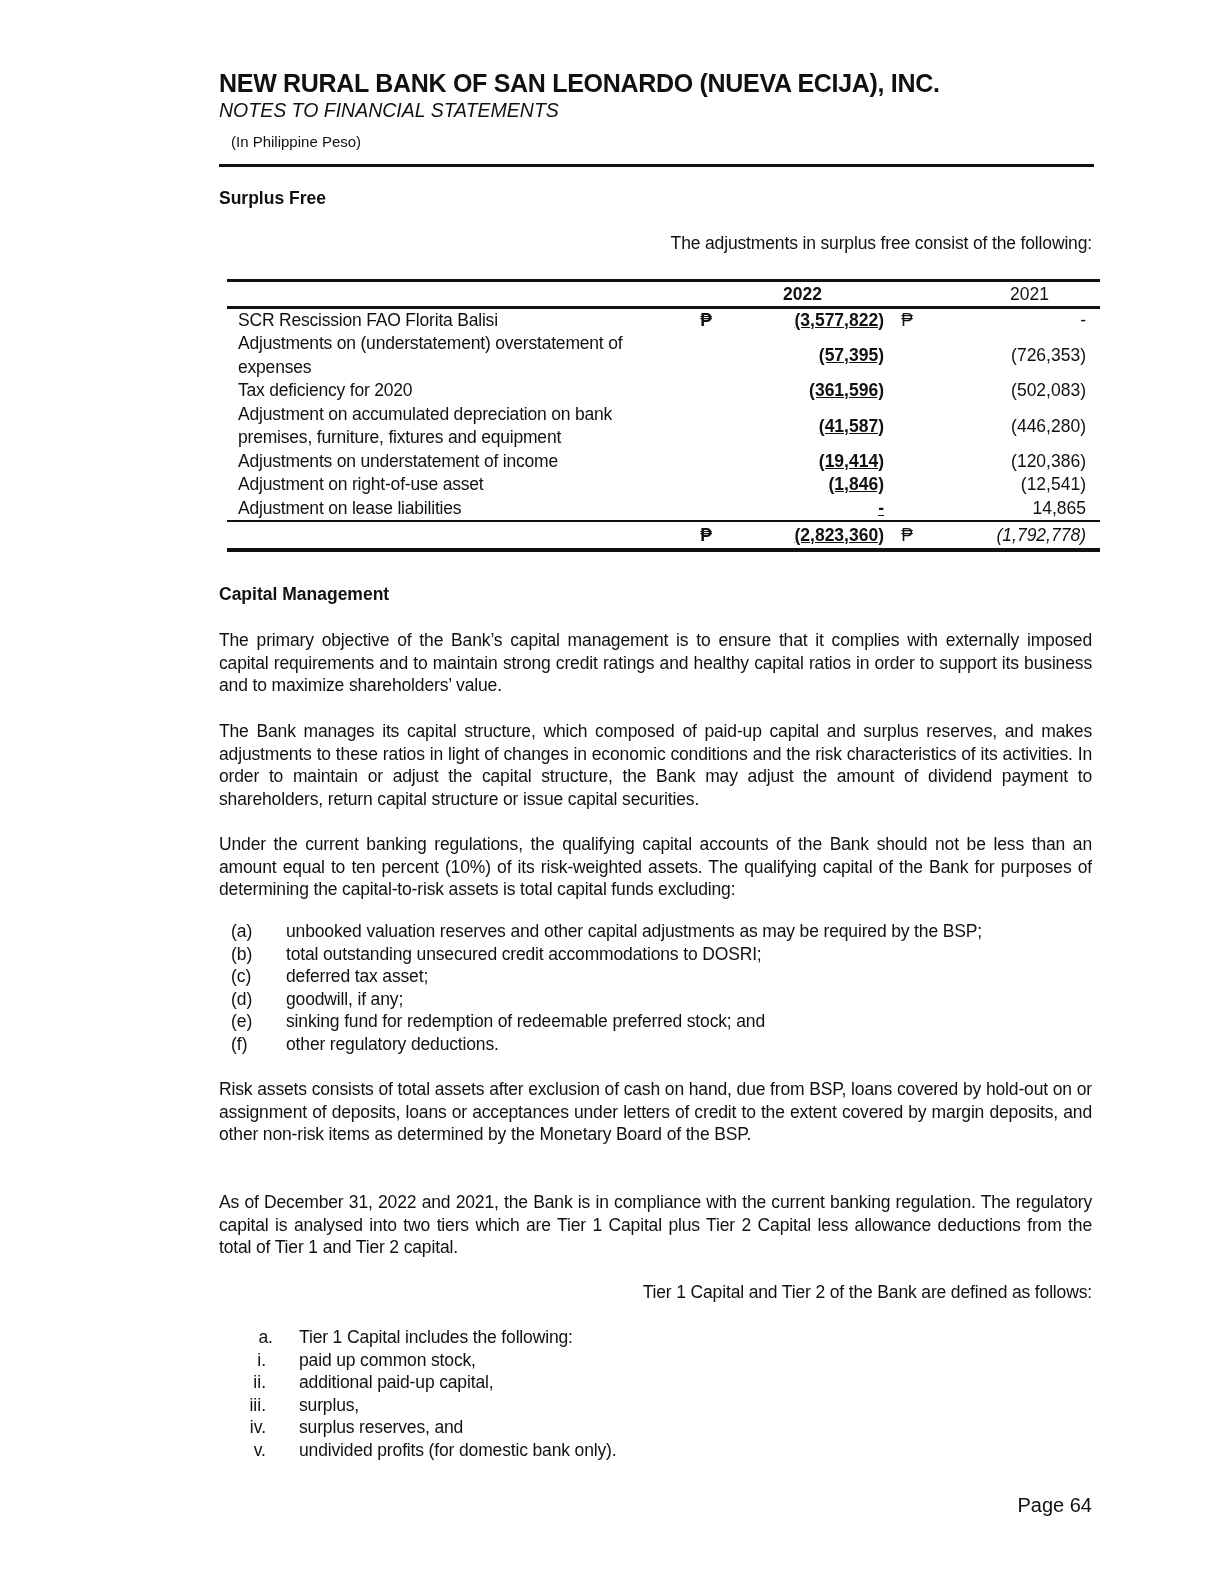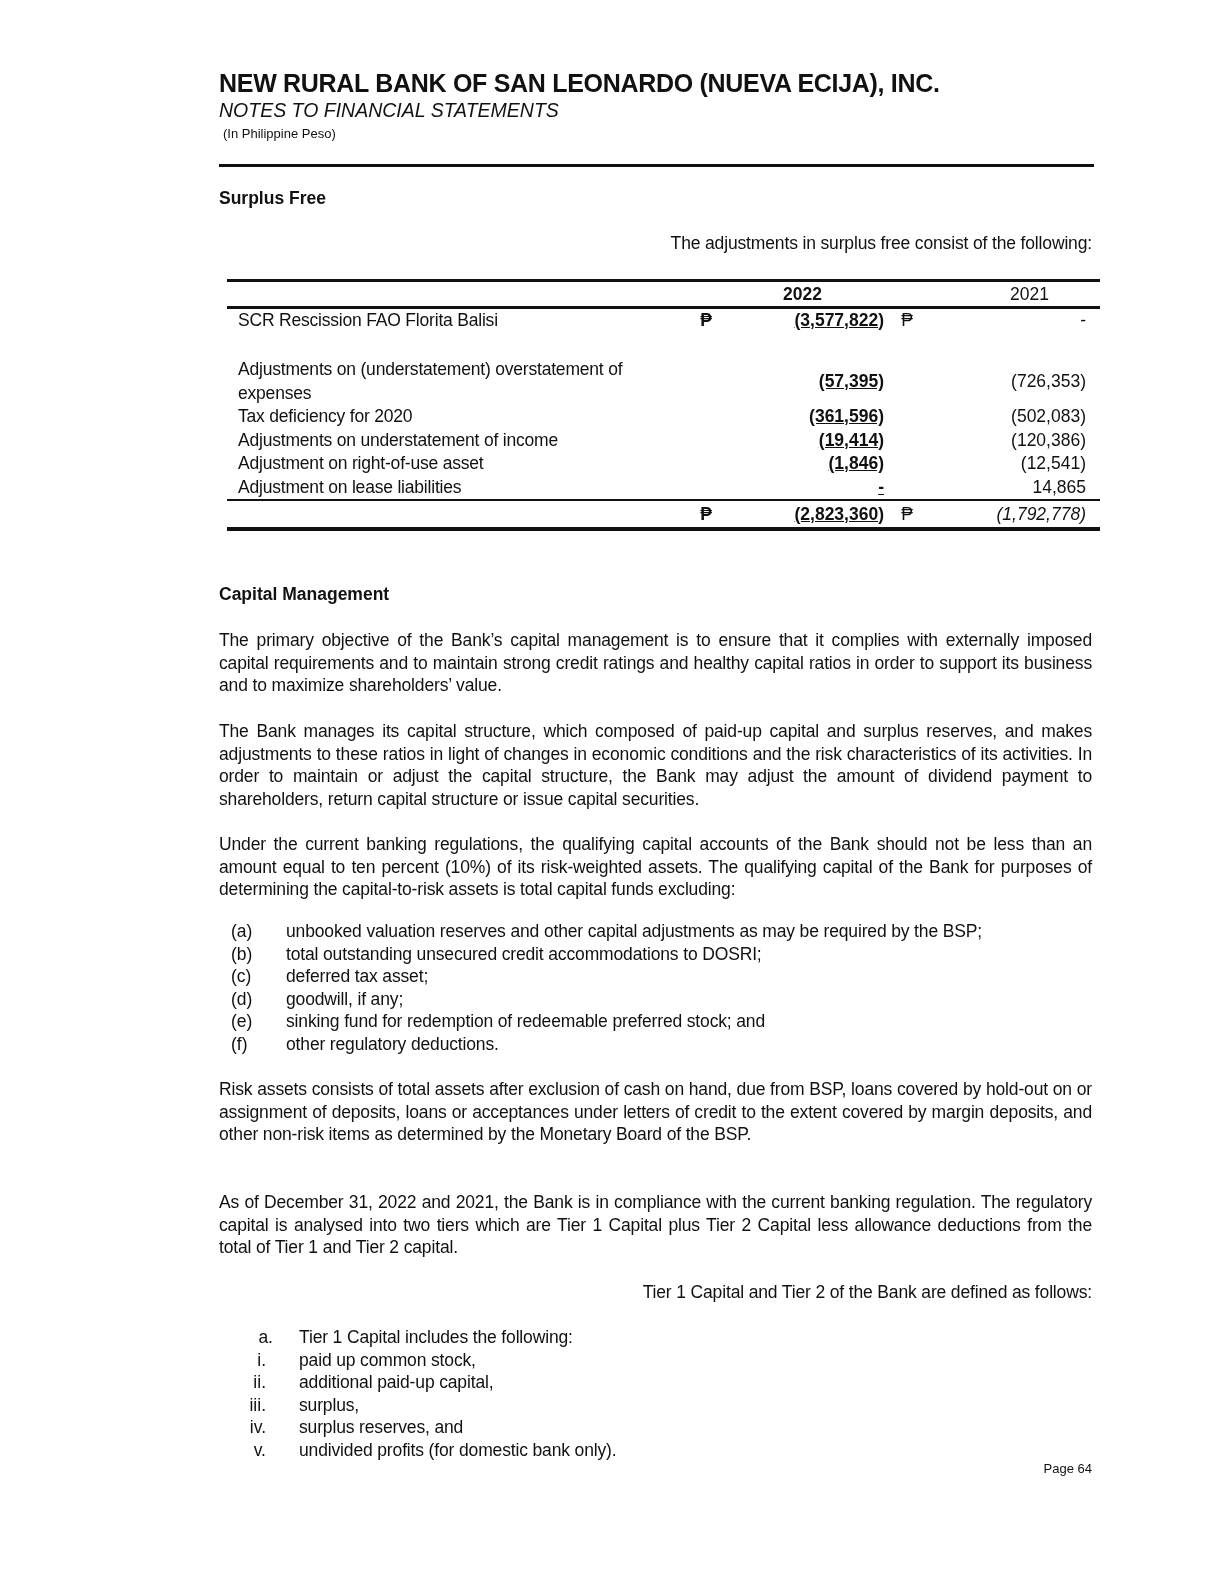--- a/index.html
+++ b/index.html
@@ -33,23 +33,23 @@
     line-height: 24px;
     margin: 0;
     font-style: italic;
   }
   .hdr-date {
     font-size: 17.5px;
     line-height: 22px;
     margin: 0;
   }
   .hdr-unit {
-    font-size: 13px;
+    font-size: 15px;
     line-height: 15px;
-    margin: 4px;
+    margin: 12px;
   }
   .hdr-rule {
     position: absolute;
     left: 0;
     top: 96px;
     width: 875px;
     height: 3px;
     background: #111;
   }
   .section-title {
@@ -76,21 +76,21 @@
     top: 211px;
     width: 873px;
     font-size: 17.5px;
   }
   .tbl .rule-thick { height: 3px; background: #111; }
   .tbl .rule-thin { height: 1.5px; background: #111; }
   .tbl .row {
     position: relative;
     height: 23.5px;
   }
-  .tbl .row.tall { height: 47px; margin-top: 26px; }
+  .tbl .row.tall { height: 47px; }
   .tbl .lbl {
     position: absolute;
     left: 11px;
     top: 0;
     width: 440px;
     line-height: 23.5px;
     letter-spacing: -0.2px;
   }
   .tbl .row.tall .lbl { line-height: 23.5px; }
   .tbl .peso {
@@ -152,22 +152,22 @@
     font-size: 17.5px;
     line-height: 22.6px;
   }
   .rlist .item { position: relative; height: 22.6px; }
   .rlist .mk { position: absolute; right: calc(100% - 60px); text-align: right; width: 60px; left: 0; }
   .rlist .tx { position: absolute; left: 80px; white-space: nowrap; letter-spacing: -0.15px; }
 
   .page-num {
     position: absolute;
     right: 132px;
-    top: 1461px;
-    font-size: 13px;
+    top: 1494px;
+    font-size: 20px;
   }
 </style>
 </head>
 <body>
 
 <div class="page">
 
   <div>
     <p class="hdr-company">NEW RURAL BANK OF SAN LEONARDO (NUEVA ECIJA), INC.</p>
     <p class="hdr-sub">NOTES TO FINANCIAL STATEMENTS</p>
@@ -196,20 +196,25 @@
     <div class="row tall">
       <span class="lbl" style="width:430px;">Adjustments on (understatement) overstatement of expenses</span>
       <span class="v22">(57,395)</span>
       <span class="v21">(726,353)</span>
     </div>
     <div class="row">
       <span class="lbl">Tax deficiency for 2020</span>
       <span class="v22">(361,596)</span>
       <span class="v21">(502,083)</span>
     </div>
+    <div class="row tall">
+      <span class="lbl" style="width:440px;">Adjustment on accumulated depreciation on bank premises, furniture, fixtures and equipment</span>
+      <span class="v22">(41,587)</span>
+      <span class="v21">(446,280)</span>
+    </div>
     <div class="row">
       <span class="lbl">Adjustments on understatement of income</span>
       <span class="v22">(19,414)</span>
       <span class="v21">(120,386)</span>
     </div>
     <div class="row">
       <span class="lbl">Adjustment on right-of-use asset</span>
       <span class="v22">(1,846)</span>
       <span class="v21">(12,541)</span>
     </div>

